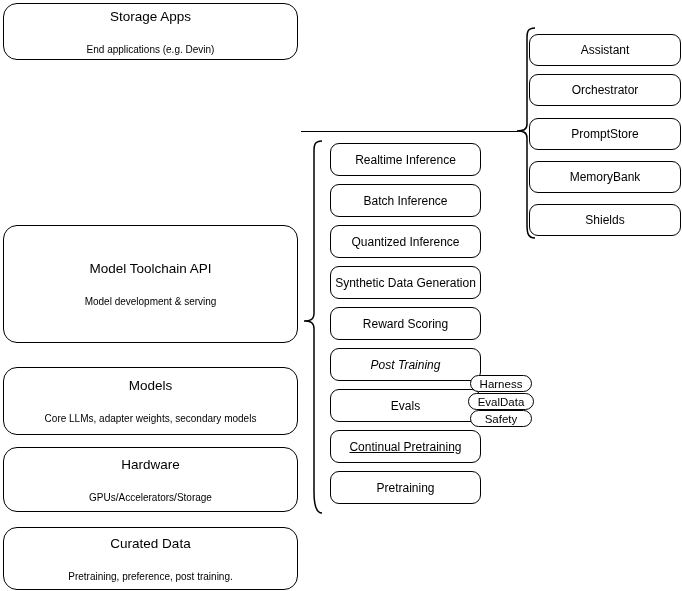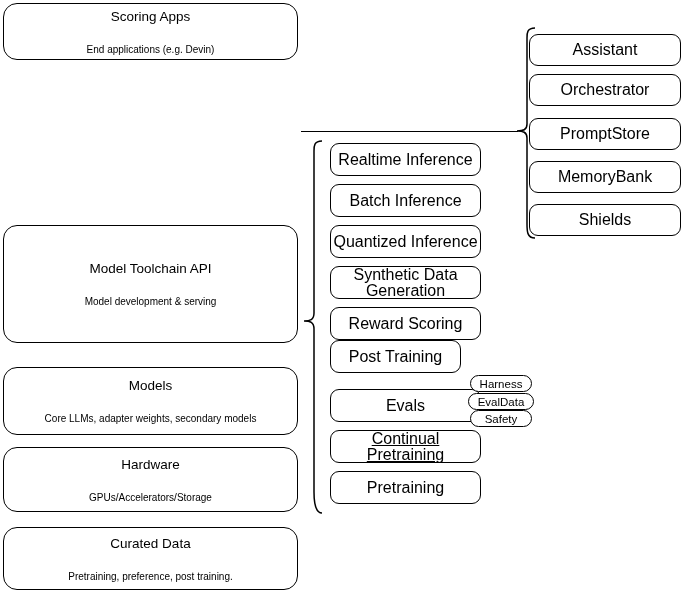--- a/index.html
+++ b/index.html
@@ -44,21 +44,21 @@
     margin-top: 18px;
   }
 
   
   .chip {
     border-radius: 9px;
     font-size: 12.5px;
     color: #000;
   }
   .chip .label {
-    font-size: 16px;
+    font-size: 12px;
     line-height: 16px;
   }
 
   
   .pill {
     position: absolute;
     box-sizing: border-box;
     border: 1.3px solid #000;
     border-radius: 11px;
     background: #ffffff;
@@ -85,21 +85,21 @@
     display: block;
     overflow: visible;
   }
 </style>
 </head>
 <body>
 
 <div id="canvas">
 
   <div class="box layer" style="left:3px; top:3px; width:295px; height:57px;">
-    <div class="title">Scoring Apps</div>
+    <div class="title">Storage Apps</div>
     <div class="subtitle">End applications (e.g. Devin)</div>
   </div>
 
 
   <div class="box layer" style="left:3px; top:225px; width:295px; height:118px;">
     <div class="title">Model Toolchain API</div>
     <div class="subtitle">Model development &amp; serving</div>
   </div>
 
   <div class="box layer" style="left:3px; top:367px; width:295px; height:68px;">
@@ -139,21 +139,21 @@
   </div>
   <div class="box chip" style="left:330px; top:225px; width:151px; height:33px;">
     <span class="label">Quantized Inference</span>
   </div>
   <div class="box chip" style="left:330px; top:266px; width:151px; height:33px;">
     <span class="label">Synthetic Data Generation</span>
   </div>
   <div class="box chip" style="left:330px; top:307px; width:151px; height:33px;">
     <span class="label">Reward Scoring</span>
   </div>
-  <div class="box chip" style="left:330px; top:340px; width:131px; height:33px;">
+  <div class="box chip" style="left:330px; top:348px; width:151px; height:33px;font-style:italic;">
     <span class="label">Post Training</span>
   </div>
   <div class="box chip" style="left:330px; top:389px; width:151px; height:33px;">
     <span class="label">Evals</span>
   </div>
   <div class="box chip" style="left:330px; top:430px; width:151px; height:33px;text-decoration:underline;">
     <span class="label">Continual Pretraining</span>
   </div>
   <div class="box chip" style="left:330px; top:471px; width:151px; height:33px;">
     <span class="label">Pretraining</span>

